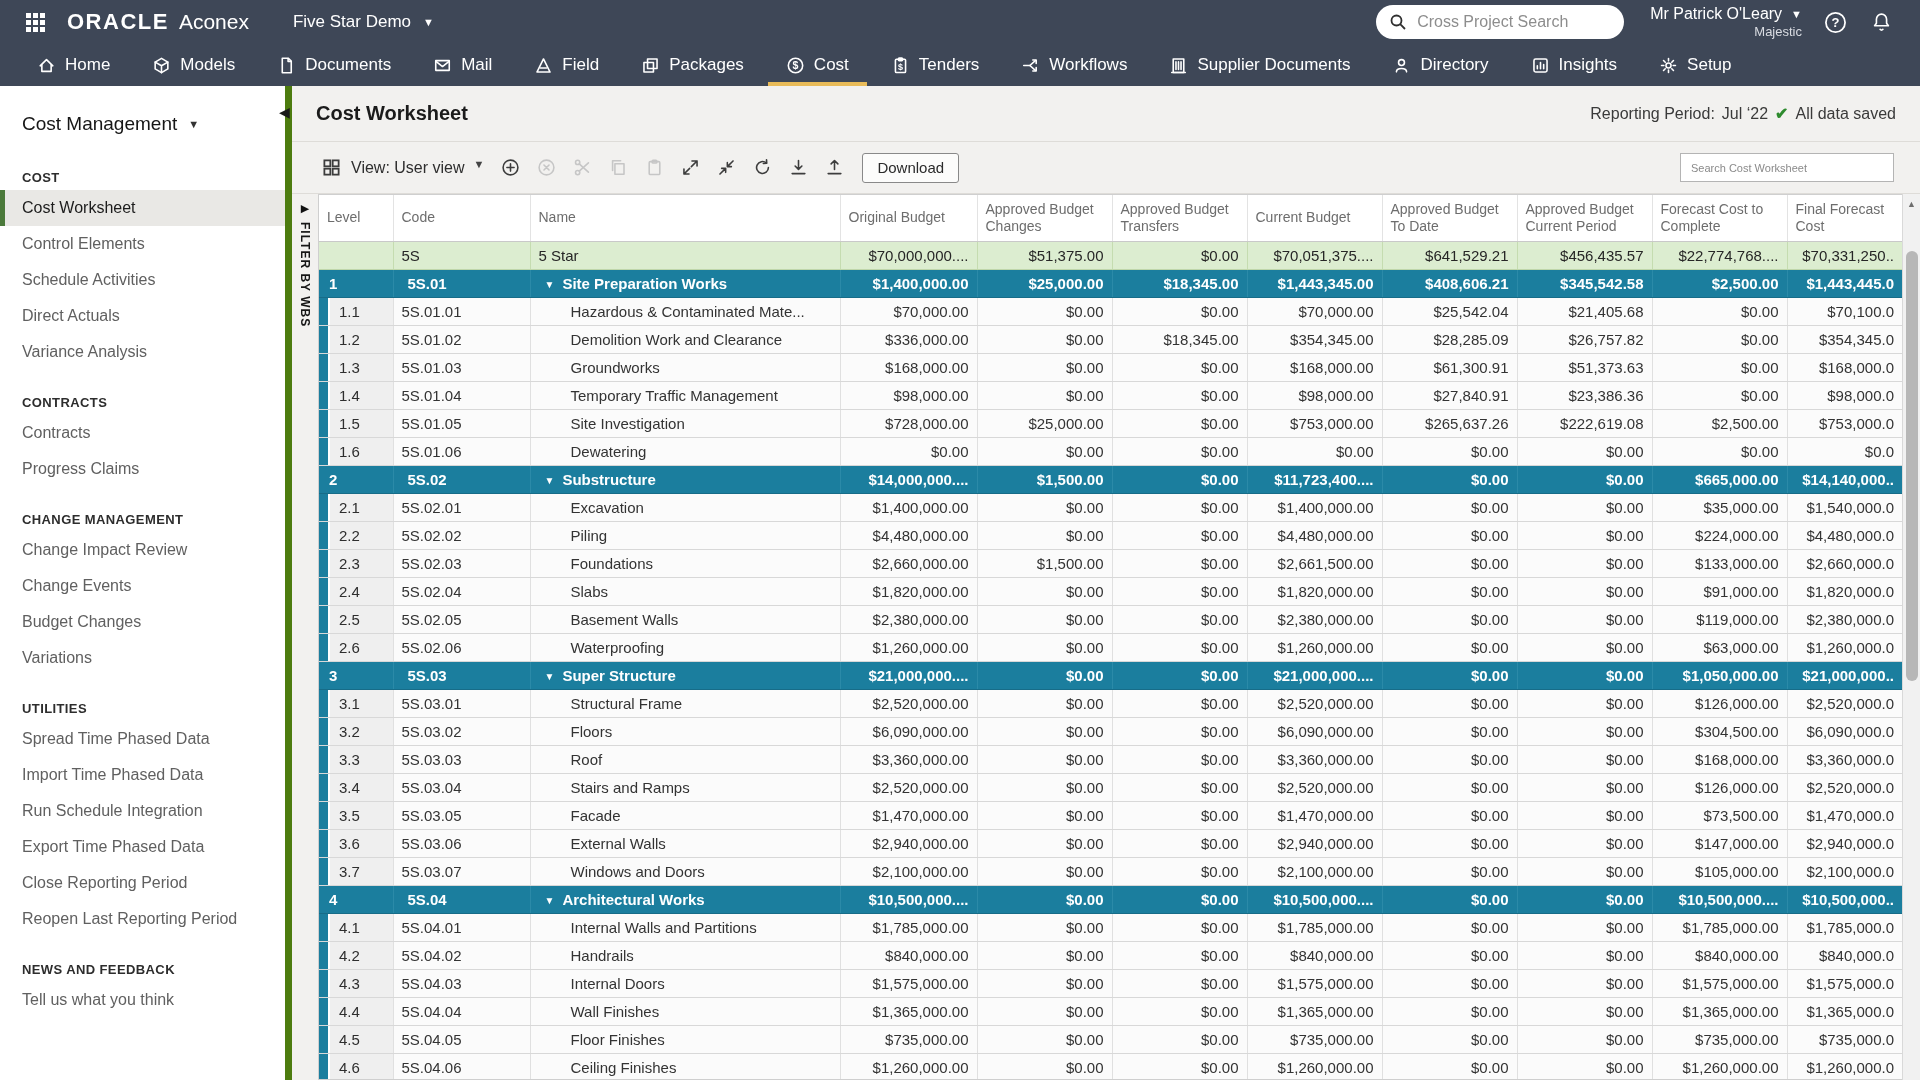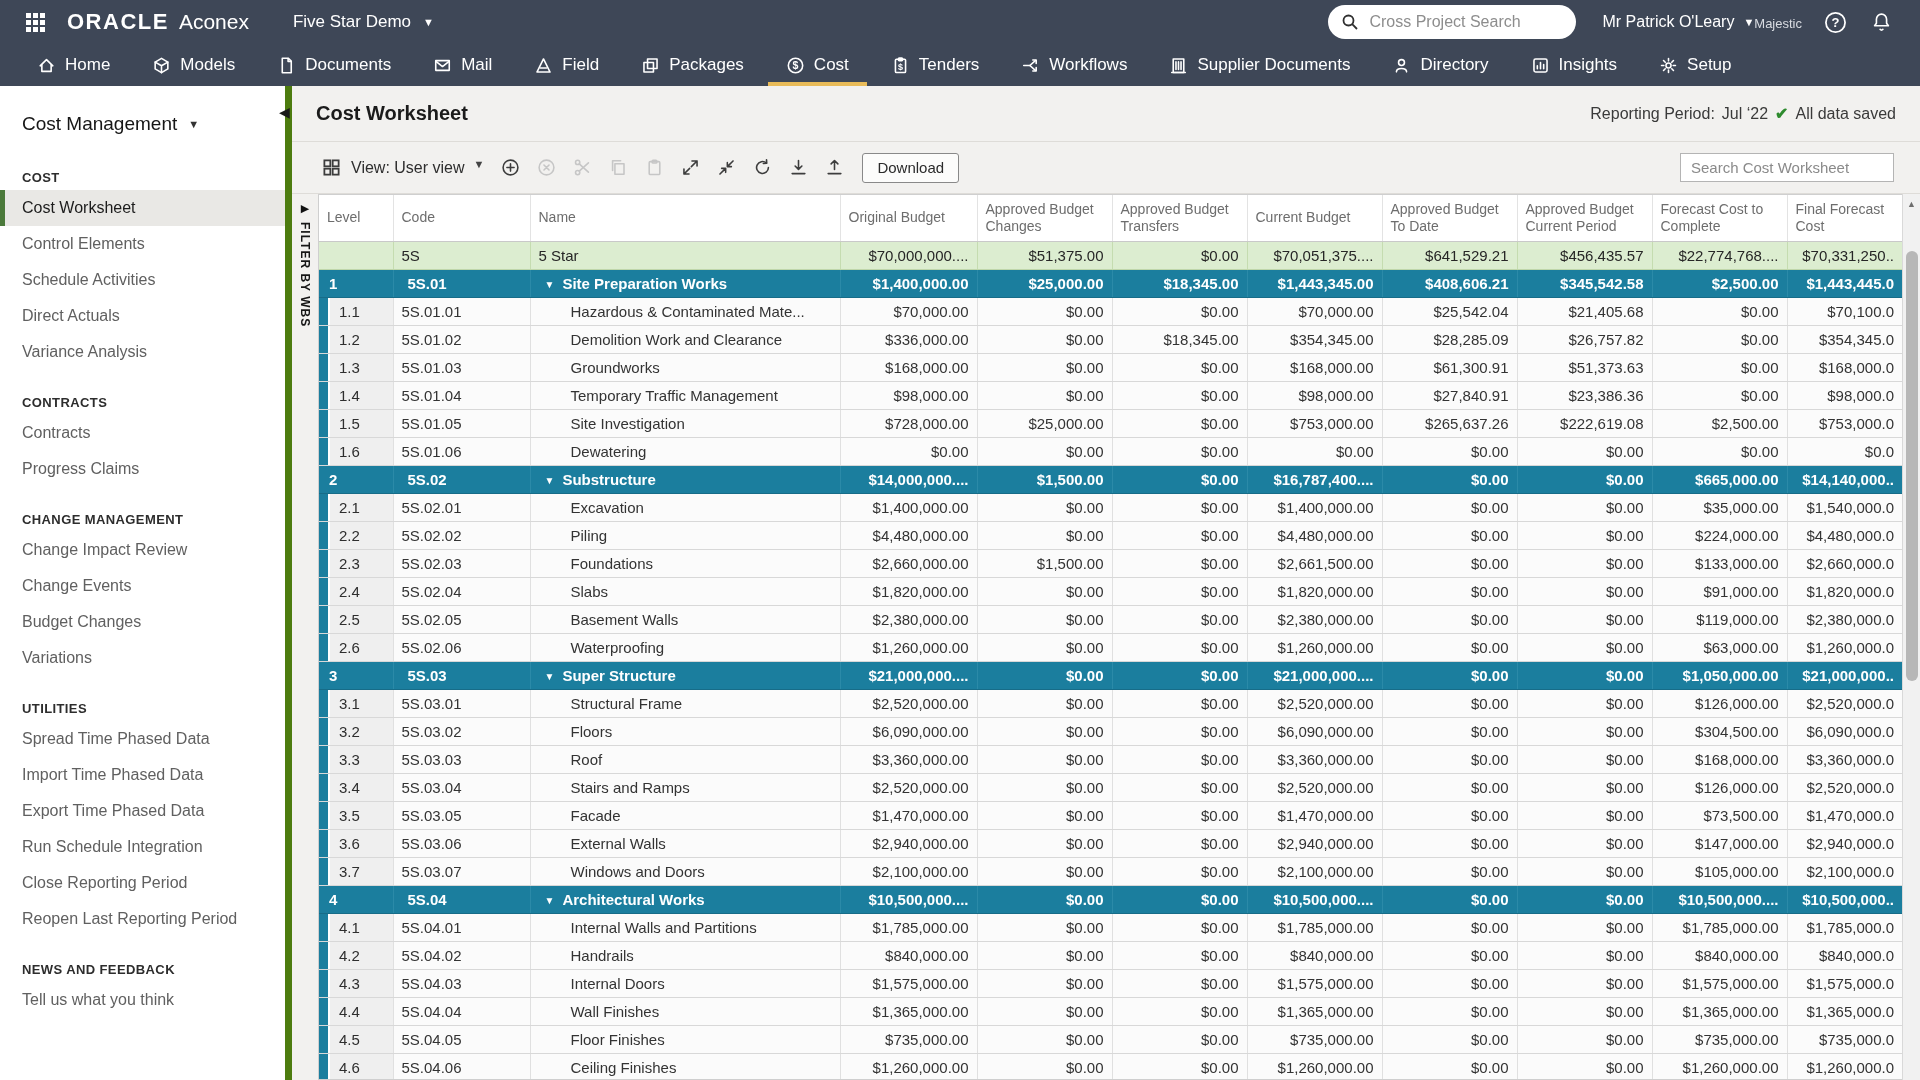--- a/index.html
+++ b/index.html
@@ -13,21 +13,21 @@
   .waffle i { background:#fff; display:block; }
   .brand-oracle { font-size:22px; font-weight:800; letter-spacing:1.5px; }
   .brand-product { font-size:21px; font-weight:400; margin-left:10px; }
   .project-sel { margin-left:44px; font-size:17px; display:flex; align-items:center; gap:12px; cursor:pointer; }
   .caret-down { font-size:11px; line-height:1; }
   .tb-spacer { flex:1; }
   .search-pill { display:flex; align-items:center; gap:10px; background:#fff; border-radius:17px; height:34px; width:248px; padding:0 13px; }
   .search-pill svg { flex:none; }
   .search-pill input { border:none; outline:none; flex:1; min-width:0; font-size:16px; color:#333; background:transparent; font-family:"Liberation Sans", sans-serif; }
   .search-pill input::placeholder { color:#8d8d8d; }
-  .user { margin-left:26px; display:flex; flex-direction:row; align-items:flex-end; cursor:pointer; }
+  .user { margin-left:26px; display:flex; flex-direction:column; align-items:flex-end; cursor:pointer; }
   .user-name { font-size:16px; display:flex; align-items:center; gap:9px; }
   .user-org { font-size:13px; color:#d9dce2; margin-top:1px; }
   .tb-icon { margin-left:20px; width:26px; height:26px; display:flex; align-items:center; justify-content:center; cursor:pointer; }
 
   .tb-row2 { height:42px; display:flex; align-items:stretch; padding:0 16px; }
   .nav-item { position:relative; display:flex; align-items:center; gap:9px; padding:0 21px; font-size:17px; cursor:pointer; white-space:nowrap; }
   .nav-item .icon { display:flex; align-items:center; }
   .nav-item.active::after { content:''; position:absolute; left:3px; right:3px; bottom:0; height:4px; background:#e9bb58; }
 
   
@@ -47,21 +47,21 @@
   .ph-right { margin-left:auto; font-size:16px; color:#3a3a3a; display:flex; align-items:center; gap:7px; }
   .saved-check { color:#2e8b2e; font-size:16px; font-weight:700; }
 
   
   .toolbar { height:52px; flex:none; display:flex; align-items:center; gap:7px; padding:0 26px; background:#f2f1ef; border-bottom:1px solid #dedcd8; }
   .tool { width:26px; height:26px; color:#3d3d3d; display:flex; align-items:center; justify-content:center; cursor:pointer; }
   .tool.disabled { color:#c6c6c6; cursor:default; }
   .view-btn { background:none; border:none; font-size:16px; color:#2e2e2e; display:flex; gap:9px; align-items:flex-start; cursor:pointer; margin-right:6px; font-family:"Liberation Sans", sans-serif; }
   .download-btn { font-size:15px; color:#2b2b2b; background:#fcfcfb; border:1px solid #898989; border-radius:3px; height:30px; padding:0 14px; margin-left:8px; cursor:pointer; font-family:"Liberation Sans", sans-serif; }
   .ws-search { margin-left:auto; }
-  .ws-search input { width:214px; height:29px; border:1px solid #b4b4b4; background:#fff; padding:0 10px; font-size:15px; color:#333; font-family:"Liberation Sans", sans-serif; }
+  .ws-search input { width:214px; height:29px; border:1px solid #b4b4b4; background:#fff; padding:0 10px; font-size:11px; color:#333; font-family:"Liberation Sans", sans-serif; }
   .ws-search input::placeholder { color:#8a8a8a; }
 
   
   .table-zone { flex:1; display:flex; position:relative; background:#f2f1ef; overflow:hidden; }
   .filter-tab { width:26px; flex:none; padding-top:8px; display:flex; flex-direction:column; align-items:center; gap:7px; }
   .filter-arrow { font-size:11px; color:#111; cursor:pointer; }
   .filter-label { writing-mode:vertical-rl; font-size:12px; font-weight:700; color:#161616; letter-spacing:1px; white-space:nowrap; }
 
   .grid-wrap { flex:1; margin-right:18px; overflow:hidden; background:#fff; border:1px solid #cfcfcf; border-right:none; }
   table { border-collapse:collapse; table-layout:fixed; width:1584px; }
@@ -277,22 +277,22 @@
         <div class="sb-item">Contracts</div>
         <div class="sb-item">Progress Claims</div>
         <div class="sb-heading">CHANGE MANAGEMENT</div>
         <div class="sb-item">Change Impact Review</div>
         <div class="sb-item">Change Events</div>
         <div class="sb-item">Budget Changes</div>
         <div class="sb-item">Variations</div>
         <div class="sb-heading">UTILITIES</div>
         <div class="sb-item">Spread Time Phased Data</div>
         <div class="sb-item">Import Time Phased Data</div>
+        <div class="sb-item">Run Schedule Integration</div>
         <div class="sb-item">Export Time Phased Data</div>
-        <div class="sb-item">Run Schedule Integration</div>
         <div class="sb-item">Close Reporting Period</div>
         <div class="sb-item">Reopen Last Reporting Period</div>
         <div class="sb-heading">NEWS AND FEEDBACK</div>
         <div class="sb-item">Tell us what you think</div>
       </div>
   </aside>
 
   <span class="collapse-arrow">◀</span>
 
   <main class="main">
@@ -530,21 +530,21 @@
                 <td class="money">$0.00</td>
                 <td class="money">$0.0</td>
               </tr>
               <tr class="group">
                 <td class="lvl">2</td>
                 <td class="code">5S.02</td>
                 <td class="name"><span class="row-caret">▼</span>Substructure</td>
                 <td class="money">$14,000,000....</td>
                 <td class="money">$1,500.00</td>
                 <td class="money">$0.00</td>
-                <td class="money">$16,787,400....</td>
+                <td class="money">$11,723,400....</td>
                 <td class="money">$0.00</td>
                 <td class="money">$0.00</td>
                 <td class="money">$665,000.00</td>
                 <td class="money">$14,140,000..</td>
               </tr>
               <tr class="child">
                 <td class="lvl">2.1</td>
                 <td class="code">5S.02.01</td>
                 <td class="name">Excavation</td>
                 <td class="money">$1,400,000.00</td>

